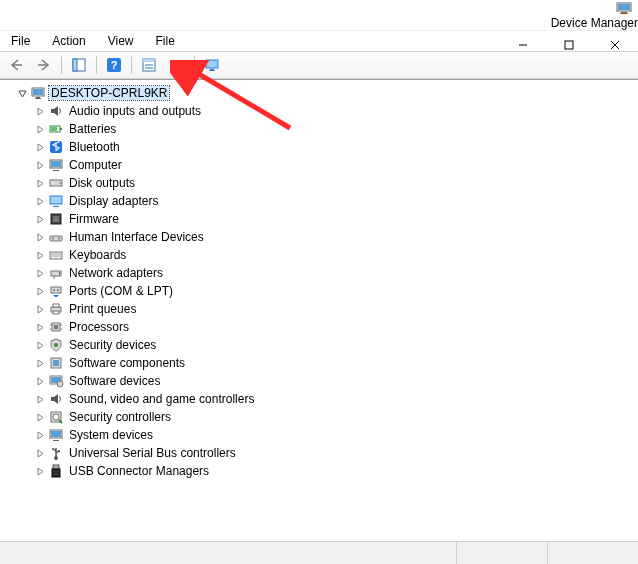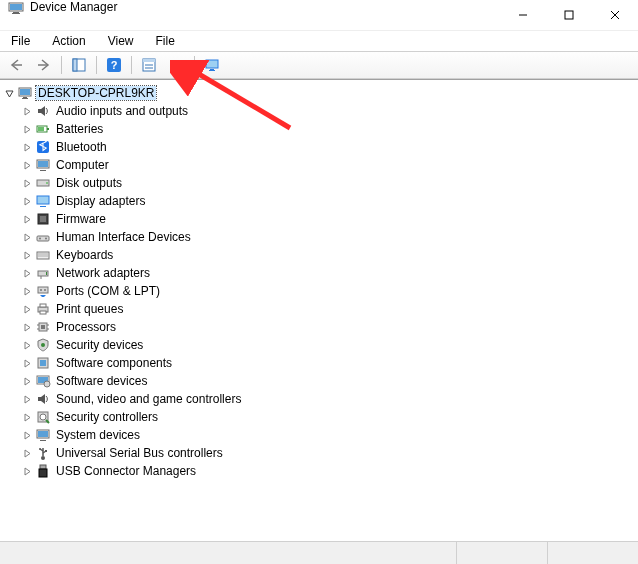--- a/index.html
+++ b/index.html
@@ -10,24 +10,25 @@
     color: #000;
     background: #fff;
     width: 638px;
     height: 564px;
     overflow: hidden;
     position: relative;
   }
   
   .titlebar {
     display: flex;
-    align-items: flex-start;
+    align-items: flex-end;
     height: 30px;
     padding: 0 0 0 8px;
     border-bottom: 1px solid #eee;
+    flex-direction: column;
   }
   .titlebar .app-icon {
     width: 16px; height: 16px; margin-right: 6px;
   }
   .titlebar .title {
     flex: 0 0 auto;
     font-size: 12px;
   }
   .titlebar .spacer { flex: 1; }
   .window-controls { display: flex; }
@@ -77,21 +78,21 @@
   }
   .below-toolbar-sep {
     height: 1px; background: #a0a0a0;
     box-shadow: 0 1px 0 #fff;
   }
 
   
   .tree-container {
     height: 456px;
     overflow: auto;
-    padding: 4px 2px;
+    padding: 4px 15px;
     background: #fff;
   }
   .tree-root { list-style: none; margin: 0; padding: 0; }
   .tree-row {
     display: flex;
     align-items: center;
     height: 18px;
     white-space: nowrap;
   }
   .expander {

